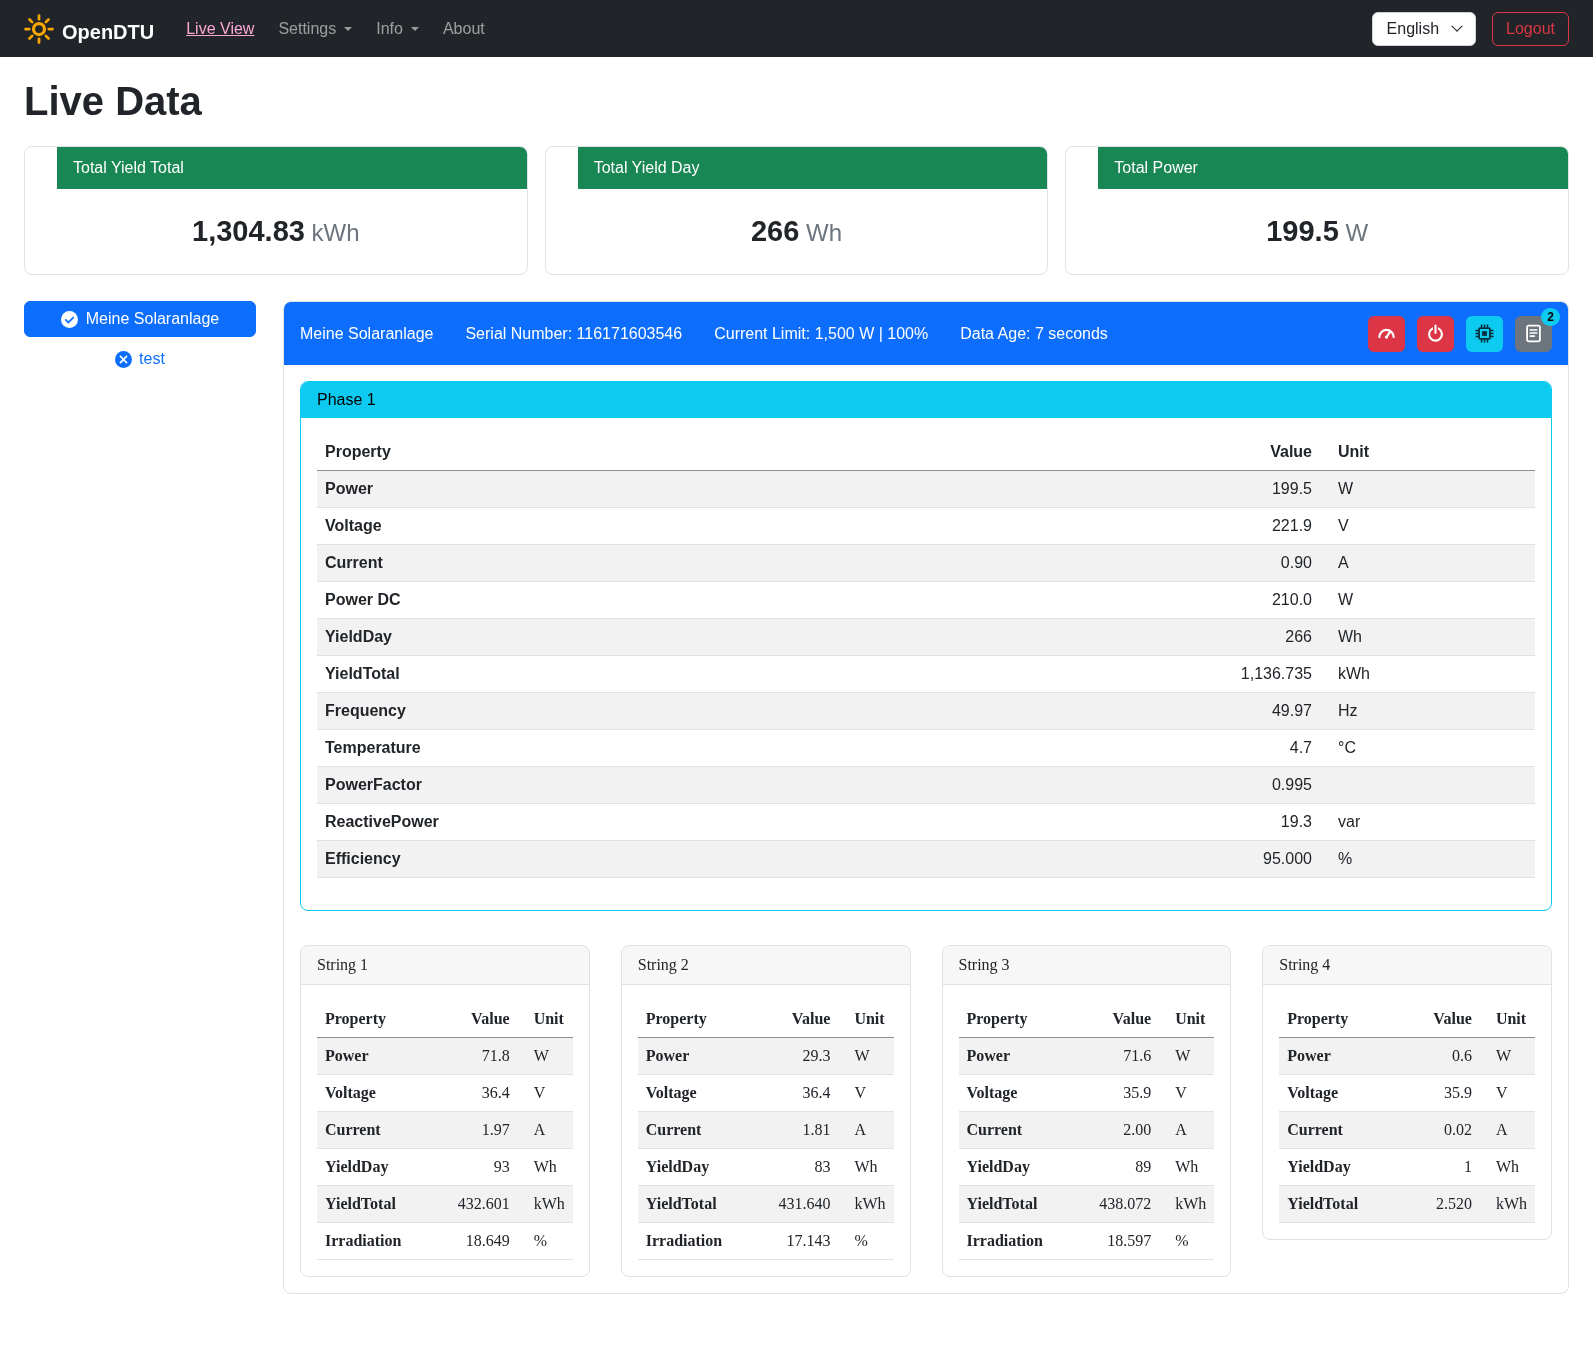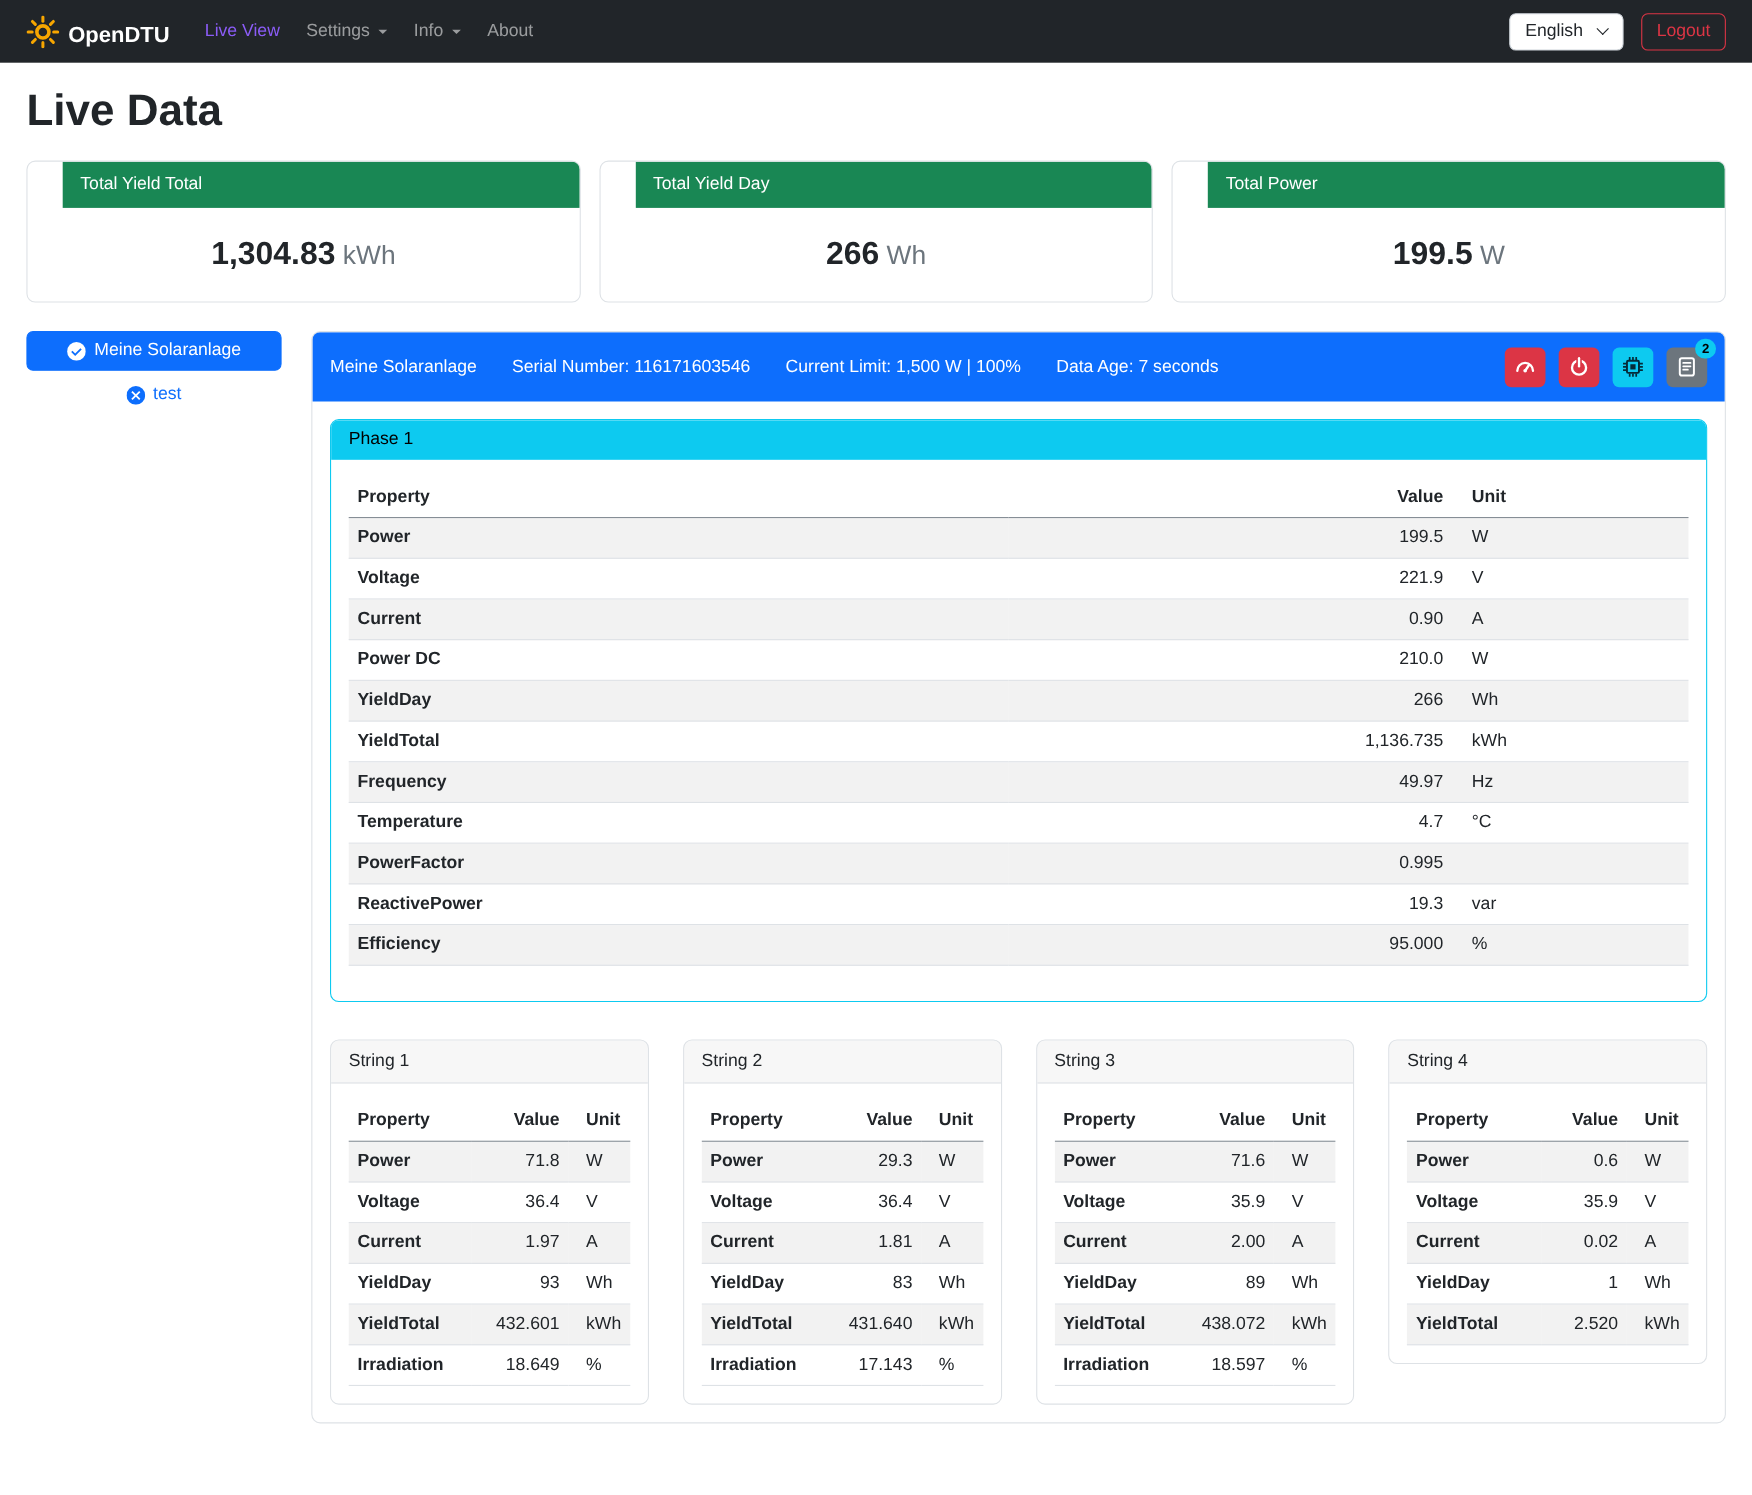--- a/index.html
+++ b/index.html
@@ -26,21 +26,21 @@
     text-decoration: none; margin-right: 20px; cursor: pointer;
   }
   .brand-icon { display: flex; align-items: center; }
   .nav-items { display: flex; align-items: center; }
   .nav-link {
     color: rgba(255,255,255,.55);
     font-size: 16px; padding: 8px 12px;
     display: flex; align-items: center; gap: 6px;
     cursor: pointer; text-decoration: none;
   }
-  .nav-link.active { color: #8b5cf6; }
+  .nav-link.active { color: #f9a8d4; text-decoration: underline; }
   .caret {
     display: inline-block; width: 0; height: 0;
     border-left: 4px solid transparent; border-right: 4px solid transparent;
     border-top: 4px solid currentColor; margin-left: 2px;
   }
   .nav-right { display: flex; align-items: center; gap: 16px; }
   .lang-select {
     background: #fff; color: #212529; border: 1px solid #ced4da;
     border-radius: 6px; padding: 7px 14px; font-size: 16px;
     display: flex; align-items: center; gap: 14px; cursor: pointer;
@@ -132,21 +132,21 @@
   .data-table tbody tr:nth-child(odd) td { background: rgba(0,0,0,.05); }
   .cell-prop, .col-prop { font-weight: 700; }
   .col-val { text-align: right !important; white-space: nowrap; }
   .col-unit { white-space: nowrap; }
   .unit-wide { width: 215px; padding-left: 18px !important; }
   .unit-narrow { width: 52px; padding-left: 16px !important; }
 
   
   .strings-grid {
     display: grid; grid-template-columns: repeat(4, 1fr);
-    gap: 31px; align-items: start;
+    gap: 31px; align-items: start; font-family: Liberation Serif, serif;
   }
   .string-card { border: 1px solid #dee2e6; border-radius: 8px; overflow: hidden; background: #fff; }
   .string-head {
     background: rgba(0,0,0,.03); border-bottom: 1px solid #dee2e6;
     padding: 10px 16px; font-size: 16px;
   }
   .string-body { padding: 16px 16px 0; }
 </style>
 </head>
 <body>

